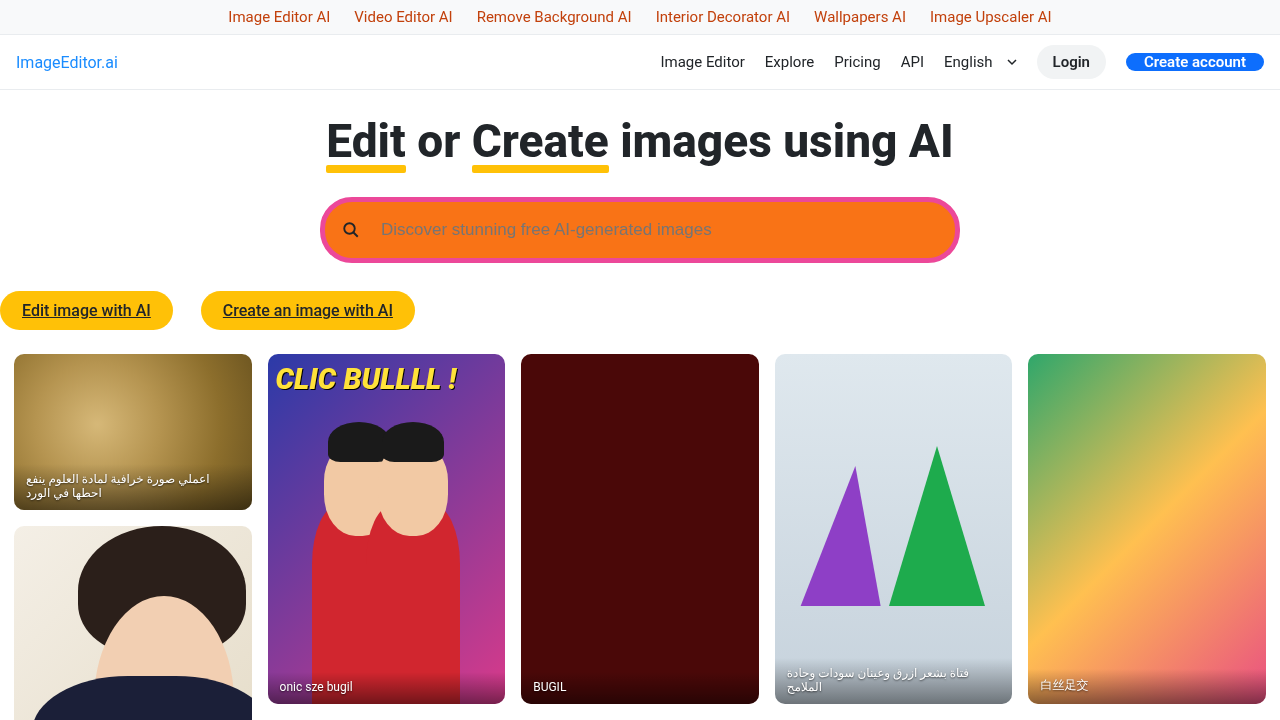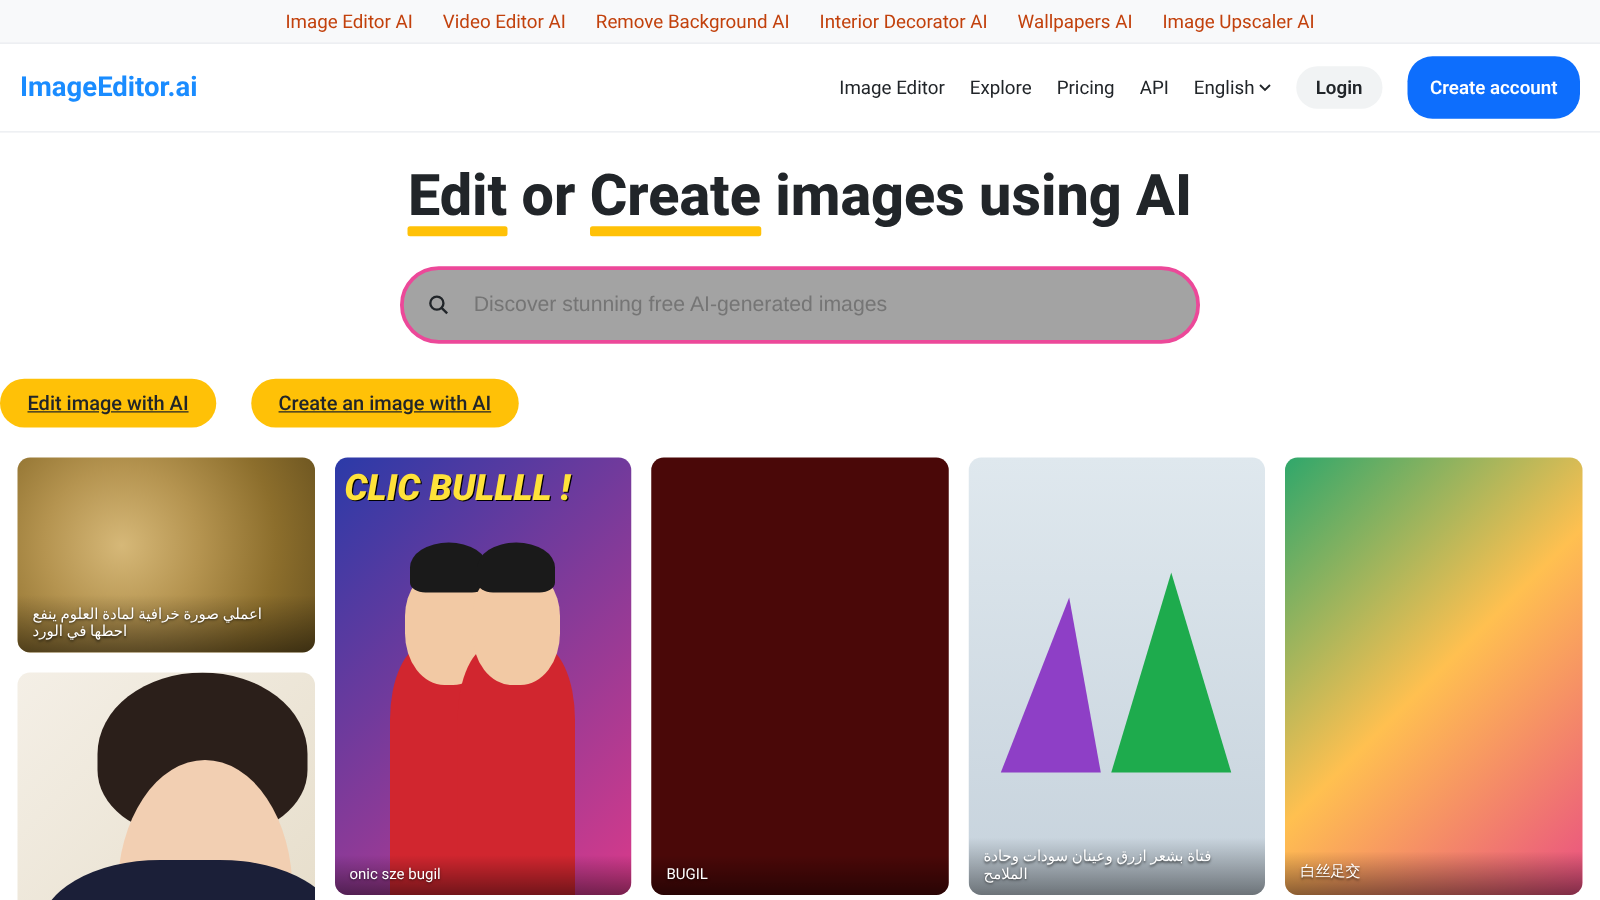--- a/index.html
+++ b/index.html
@@ -1,32 +1,32 @@
 <!DOCTYPE html>
 <html><head>
 <meta charset="utf-8">
 <style>
 * { margin: 0; padding: 0; box-sizing: border-box; }
 body { font-family: -apple-system, BlinkMacSystemFont, "Segoe UI", Roboto, Helvetica, Arial, sans-serif; background: #fff; color: #212529; width: 1280px; height: 720px; overflow: hidden; }
 .top-nav { background: #f8f9fa; border-bottom: 1px solid #e9ecef; padding: 8px 0; display: flex; justify-content: center; gap: 24px; font-size: 15px; }
 .top-nav a { color: #c2410c; text-decoration: none; cursor: pointer; }
 .top-nav a.active { color: #c2410c; }
 .main-nav { display: flex; align-items: center; justify-content: space-between; padding: 10px 16px; border-bottom: 1px solid #e9ecef; }
-.logo { color: #1a8cff; font-weight: 700; font-size: 22px; }
+.logo { color: #1a8cff; font-weight: 400; font-size: 16px; }
 .nav-right { display: flex; align-items: center; gap: 20px; font-size: 15px; }
 .nav-right a { color: #212529; text-decoration: none; cursor: pointer; }
-.lang { display: flex; align-items: center; gap: 3px; cursor: pointer; }
+.lang { display: flex; align-items: center; gap: 14px; cursor: pointer; }
 .login-btn { background: #f1f3f4; border-radius: 20px; padding: 8px 16px; font-weight: 600; cursor: pointer; }
-.create-btn { background: #0d6efd; color: #fff; border-radius: 20px; padding: 16px 18px; font-weight: 600; cursor: pointer; }
+.create-btn { background: #0d6efd; color: #fff; border-radius: 20px; padding: 0 18px; font-weight: 600; cursor: pointer; }
 .hero { text-align: center; padding: 24px 0 0; }
 .headline { font-size: 46px; font-weight: 800; line-height: 1.2; display: inline-block; }
 .underline { position: relative; display: inline-block; }
 .underline::after { content: ""; position: absolute; left: 0; right: 0; bottom: -4px; height: 8px; background: #ffc107; border-radius: 2px; }
 .search-wrap { margin: 28px auto 0; width: 640px; position: relative; }
-.search-input { width: 100%; border: 3px solid #ec4899; border-radius: 32px; padding: 18px 24px 18px 56px; font-size: 17px; outline: none; background:#a3a3a3; }
+.search-input { width: 100%; border: 5px solid #ec4899; border-radius: 32px; padding: 18px 24px 18px 56px; font-size: 17px; outline: none; background:#f97316; }
 .search-icon { position: absolute; left: 22px; top: 50%; transform: translateY(-50%); width: 18px; height: 18px; }
 .pill-row { display: flex; gap: 28px; margin: 28px 0 24px; text-decoration: underline; }
 .pill { background: #ffc107; color: #212529; border-radius: 24px; padding: 10px 22px; font-size: 16px; cursor: pointer; font-weight: 500;}
 .gallery { display: flex; gap: 16px; padding: 0 14px; }
 .col { flex: 1; display: flex; flex-direction: column; gap: 16px; }
 .card { position: relative; border-radius: 10px; overflow: hidden; background: #333; cursor: pointer; }
 .card .caption { position: absolute; left: 0; right: 0; bottom: 0; padding: 8px 12px 10px; color: #fff; font-size: 12px; text-shadow: 0 1px 2px rgba(0,0,0,0.6); background: linear-gradient(transparent, rgba(0,0,0,0.45)); }
 
 .c1a { height: 156px; background: radial-gradient(circle at 35% 45%, #d6b878 0%, #b59450 35%, #8c6e2c 70%, #6b5420 100%); }
 .c1b { height: 250px; background: linear-gradient(135deg, #f4efe6, #e5dcc8); }

